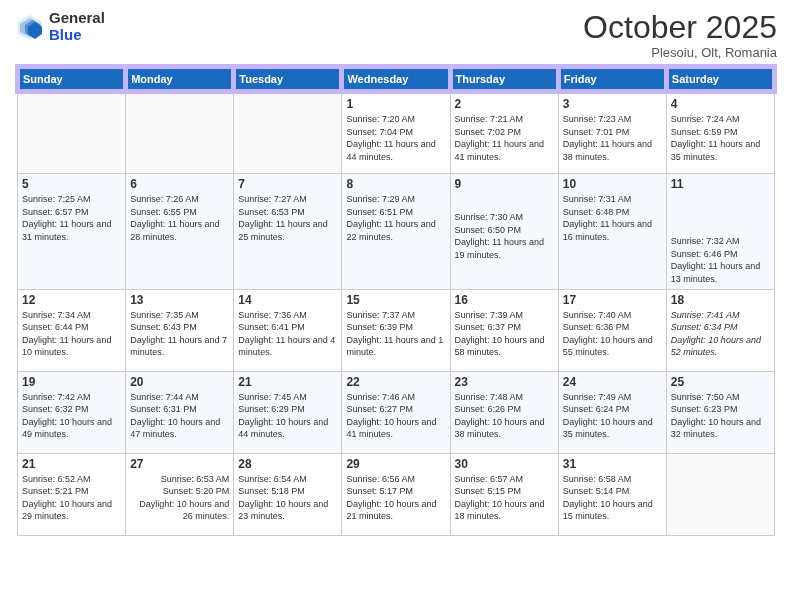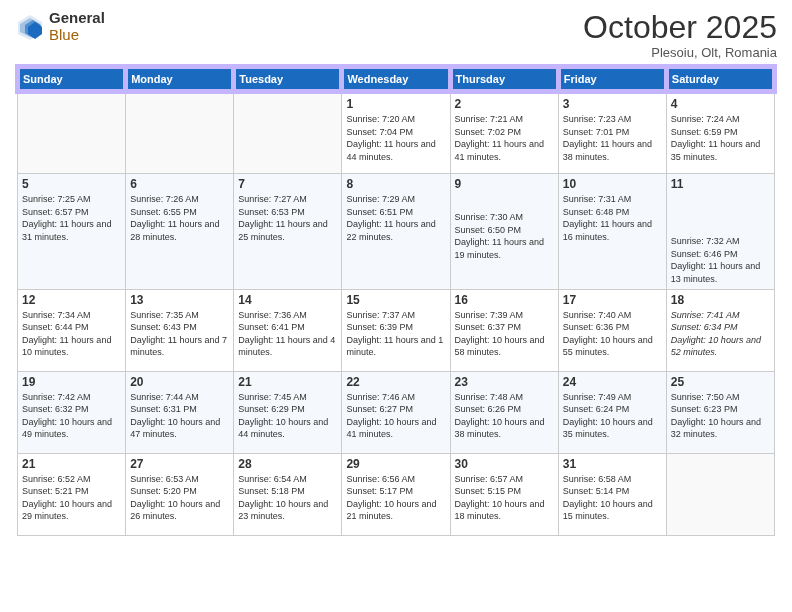--- a/index.html
+++ b/index.html
@@ -32,22 +32,22 @@
       flex-direction: column;
       line-height: 1.1;
     }
     .logo-general {
       font-size: 15px;
       font-weight: bold;
       color: #333;
     }
     .logo-blue {
       font-size: 15px;
-      font-weight: normal;
-      color: #a16207;
+      font-weight: bold;
+      color: #1d4ed8;
     }
     .logo-icon {
       width: 30px;
       height: 30px;
     }
     .title-block {
       text-align: right;
     }
     .month-title {
       font-size: 32px;
@@ -301,21 +301,21 @@
         </tr>
         <tr>
           <td>
             <span class="day-number">21</span>
             <div class="day-info" style="white-space: pre-line;">Sunrise: 6:52 AM
 Sunset: 5:21 PM
 Daylight: 10 hours and 29 minutes.</div>
           </td>
           <td>
             <span class="day-number">27</span>
-            <div class="day-info" style="white-space: pre-line;">Sunrise: 6:53 AM
+            <div class="day-info" style="white-space: pre-line; text-align: right;">Sunrise: 6:53 AM
 Sunset: 5:20 PM
 Daylight: 10 hours and 26 minutes.</div>
           </td>
           <td>
             <span class="day-number">28</span>
             <div class="day-info" style="white-space: pre-line;">Sunrise: 6:54 AM
 Sunset: 5:18 PM
 Daylight: 10 hours and 23 minutes.</div>
           </td>
           <td>

